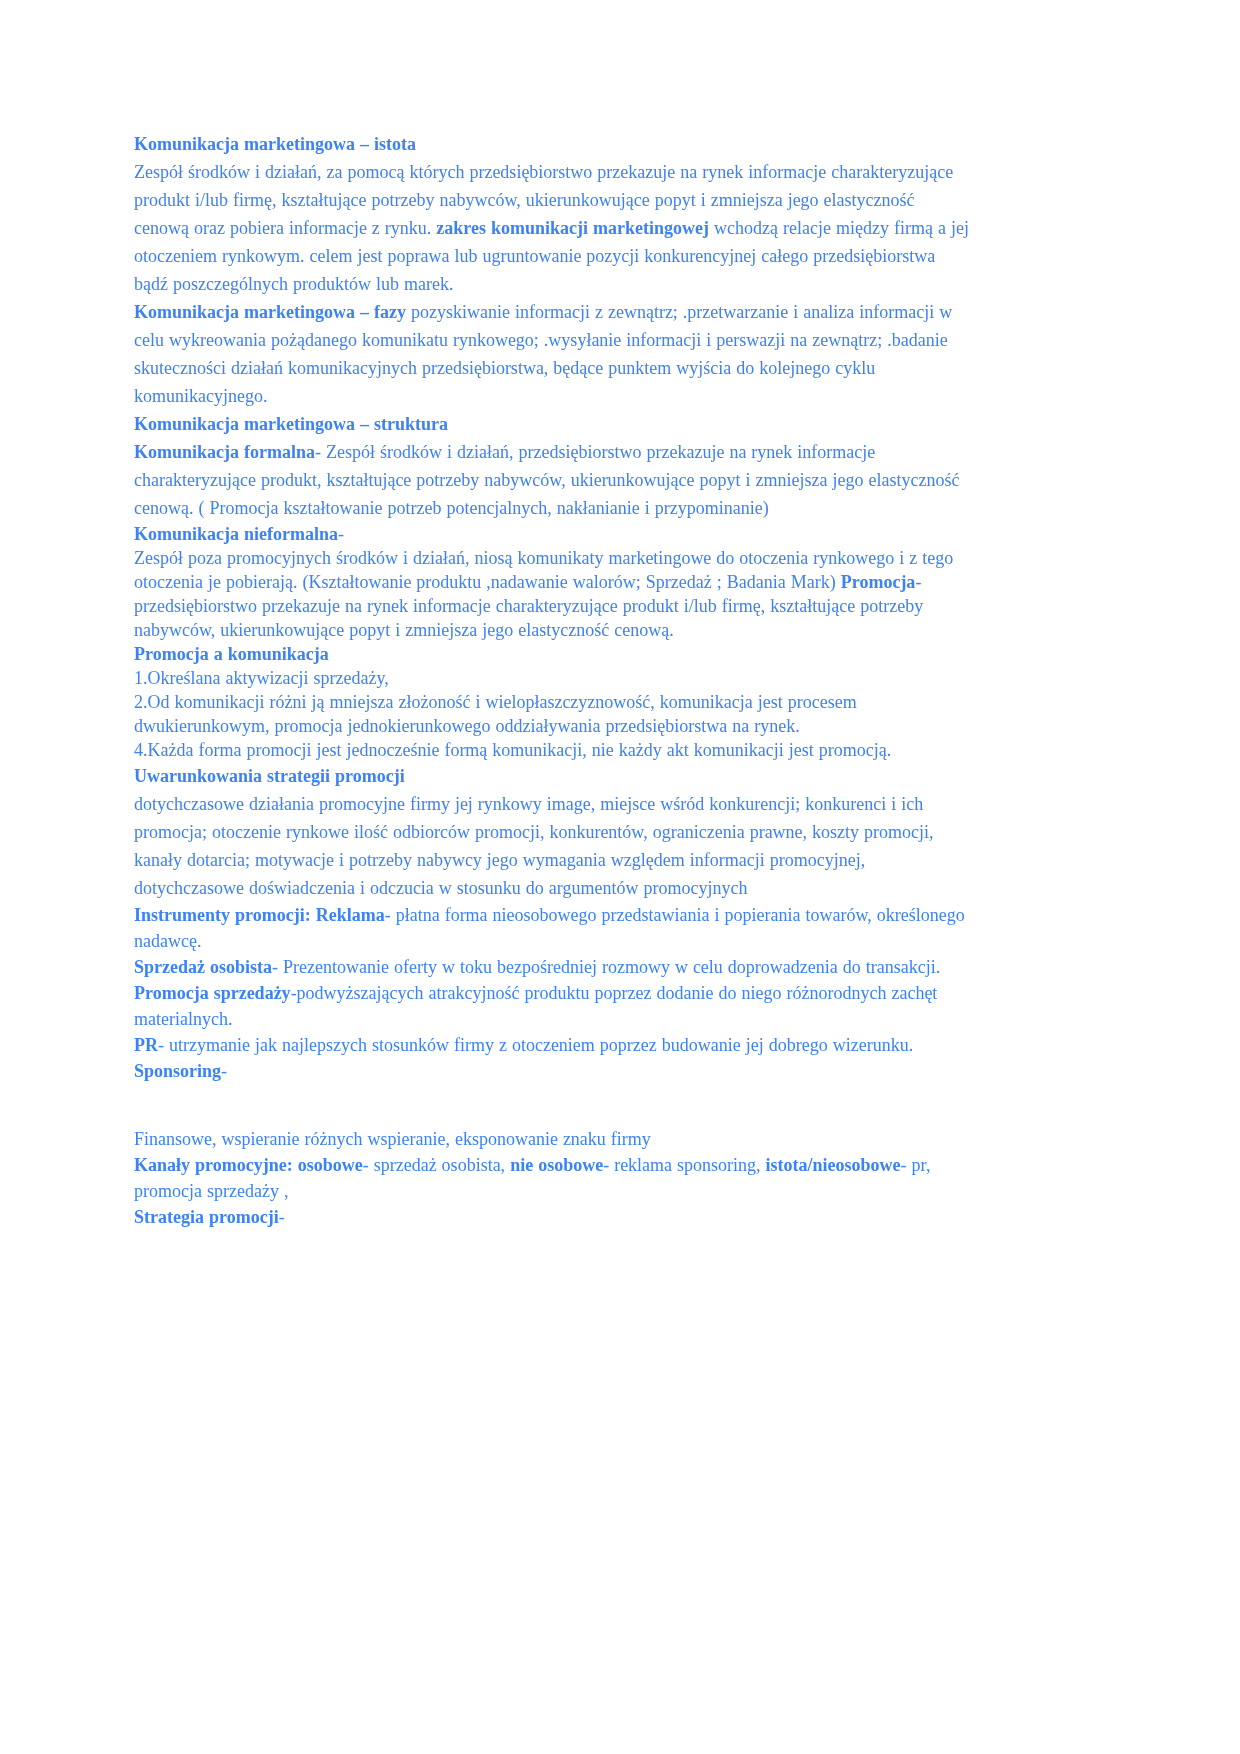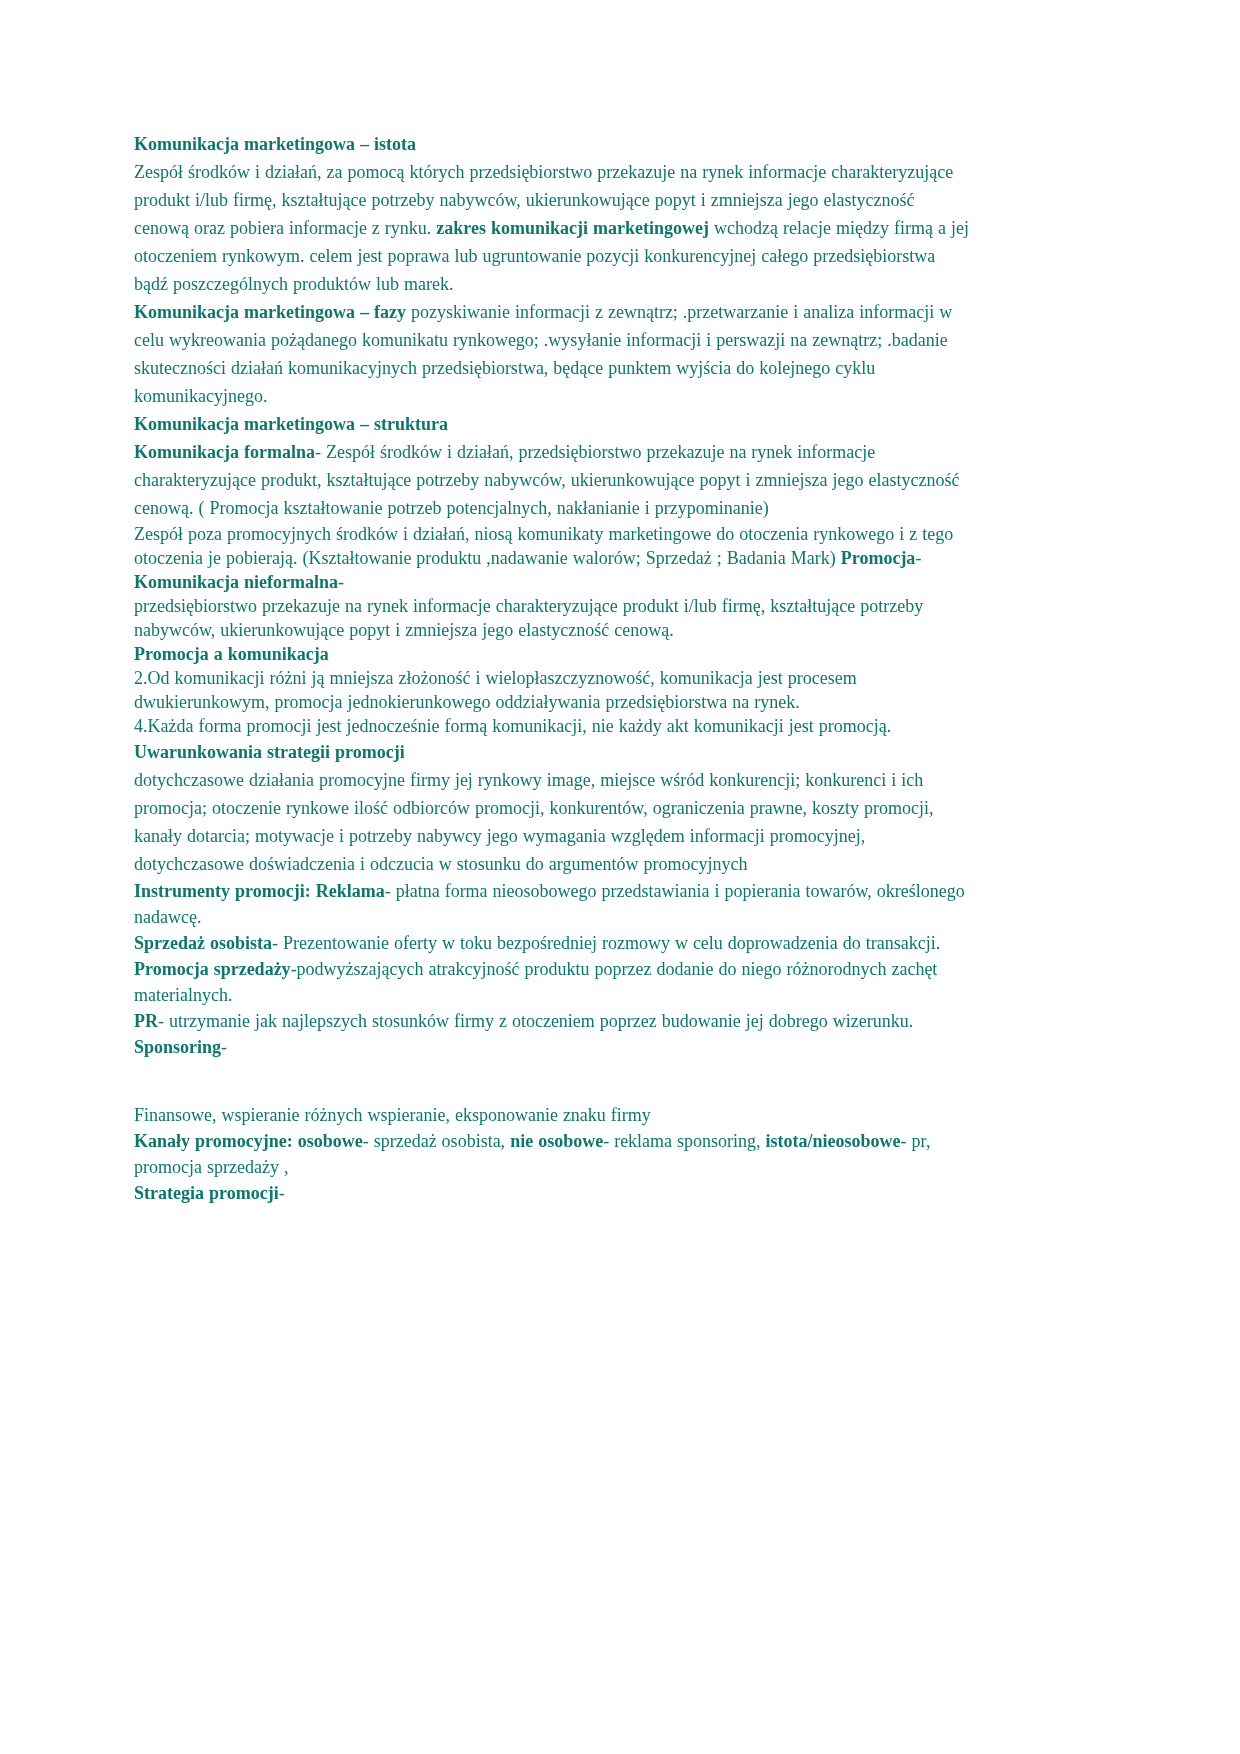--- a/index.html
+++ b/index.html
@@ -13,21 +13,21 @@
   .page {
     box-sizing: border-box;
     width: 1240px;
     min-height: 1754px;
     padding: 130px 266px 60px 134px;
     background: #ffffff;
   }
   .para {
     margin: 0;
     font-size: 18px;
-    color: #0f766e;
+    color: #3b82f6;
     text-align: left;
     word-spacing: 0.5px;
   }
   .lh28 { line-height: 28px; }
   .lh26 { line-height: 26px; }
   .lh24 { line-height: 24px; }
   .b { font-weight: bold; }
   .gap-before { margin-top: 42px; }
 </style>
 </head>
@@ -38,28 +38,29 @@
   <p class="para lh28"><span class="b">Komunikacja marketingowa – istota</span></p>
 
   <p class="para lh28"><span>Zespół środków i działań, za pomocą których przedsiębiorstwo przekazuje na rynek informacje charakteryzujące produkt i/lub firmę, kształtujące potrzeby nabywców, ukierunkowujące popyt i zmniejsza jego elastyczność cenową oraz pobiera informacje z rynku. </span><span class="b">zakres komunikacji marketingowej</span><span> wchodzą relacje między firmą a jej otoczeniem rynkowym. celem jest poprawa lub ugruntowanie pozycji konkurencyjnej całego przedsiębiorstwa bądź poszczególnych produktów lub marek.</span></p>
 
   <p class="para lh28"><span class="b">Komunikacja marketingowa – fazy</span><span> pozyskiwanie informacji z zewnątrz; .przetwarzanie i analiza informacji w celu wykreowania pożądanego komunikatu rynkowego;  .wysyłanie informacji i perswazji na zewnątrz;  .badanie skuteczności działań komunikacyjnych przedsiębiorstwa, będące punktem wyjścia do kolejnego cyklu komunikacyjnego.</span></p>
 
   <p class="para lh28"><span class="b">Komunikacja marketingowa – struktura</span></p>
 
   <p class="para lh28"><span class="b">Komunikacja formalna</span><span>- Zespół środków i działań, przedsiębiorstwo przekazuje na rynek informacje charakteryzujące produkt, kształtujące potrzeby nabywców, ukierunkowujące popyt i zmniejsza jego elastyczność cenową. ( Promocja kształtowanie potrzeb potencjalnych, nakłanianie i przypominanie)</span></p>
 
+  <p class="para lh24"><span class="b">Komunikacja nieformalna</span><span>-</span></p>
+
   <p class="para lh24"><span>Zespół poza promocyjnych środków i działań, niosą komunikaty marketingowe do otoczenia rynkowego i z tego otoczenia je pobierają. (Kształtowanie produktu ,nadawanie walorów; Sprzedaż ; Badania Mark) </span><span class="b">Promocja</span><span>-</span></p>
-
-  <p class="para lh24"><span class="b">Komunikacja nieformalna</span><span>-</span></p>
 
   <p class="para lh24"><span>przedsiębiorstwo przekazuje na rynek informacje charakteryzujące produkt i/lub firmę, kształtujące potrzeby nabywców, ukierunkowujące popyt i zmniejsza jego elastyczność cenową.</span></p>
 
   <p class="para lh24"><span class="b">Promocja a komunikacja</span></p>
 
+  <p class="para lh24"><span>1.Określana  aktywizacji sprzedaży,</span></p>
 
   <p class="para lh24"><span>2.Od komunikacji różni ją mniejsza złożoność i wielopłaszczyznowość, komunikacja jest procesem dwukierunkowym, promocja jednokierunkowego oddziaływania przedsiębiorstwa na rynek.</span></p>
 
   <p class="para lh24"><span>4.Każda forma promocji jest jednocześnie formą komunikacji,  nie każdy akt komunikacji jest promocją.</span></p>
 
   <p class="para lh28"><span class="b">Uwarunkowania strategii promocji</span></p>
 
   <p class="para lh28"><span>dotychczasowe działania promocyjne firmy jej rynkowy image, miejsce wśród konkurencji; konkurenci i ich promocja; otoczenie rynkowe ilość odbiorców promocji, konkurentów, ograniczenia prawne, koszty promocji, kanały dotarcia; motywacje i potrzeby nabywcy jego wymagania względem informacji promocyjnej, dotychczasowe doświadczenia i odczucia w stosunku do argumentów promocyjnych</span></p>
 
 

